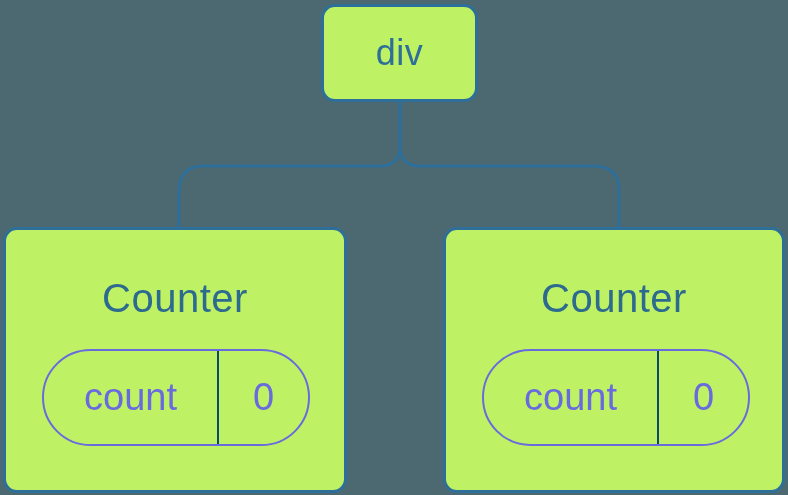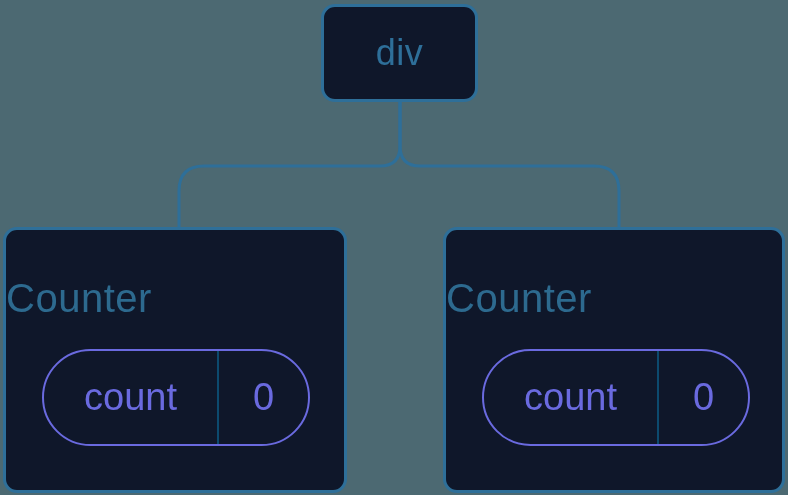--- a/index.html
+++ b/index.html
@@ -20,21 +20,21 @@
   }
   .connector-svg {
     position: absolute;
     left: 0;
     top: 0;
     width: 788px;
     height: 495px;
   }
   .node {
     position: absolute;
-    background: #0f172a;
+    background: #bef264;
     border: 3px solid #2E6F99;
     border-radius: 14px;
     box-sizing: border-box;
   }
   .root-node {
     left: 321px;
     top: 4px;
     width: 157px;
     height: 98px;
     display: flex;
@@ -51,20 +51,21 @@
     top: 227px;
     height: 266px;
   }
   .counter-card.left  { left: 3px;   width: 344px; }
   .counter-card.right { left: 443px; width: 342px; }
   .counter-label {
     position: absolute;
     top: 44px;
     left: 0;
     width: 100%;
+    text-align: center;
     color: #2D6A8F;
     font-size: 40px;
     font-weight: 500;
     line-height: 48px;
     letter-spacing: 0.5px;
   }
   .state-pill {
     position: absolute;
     top: 119px;
     left: 36px;

